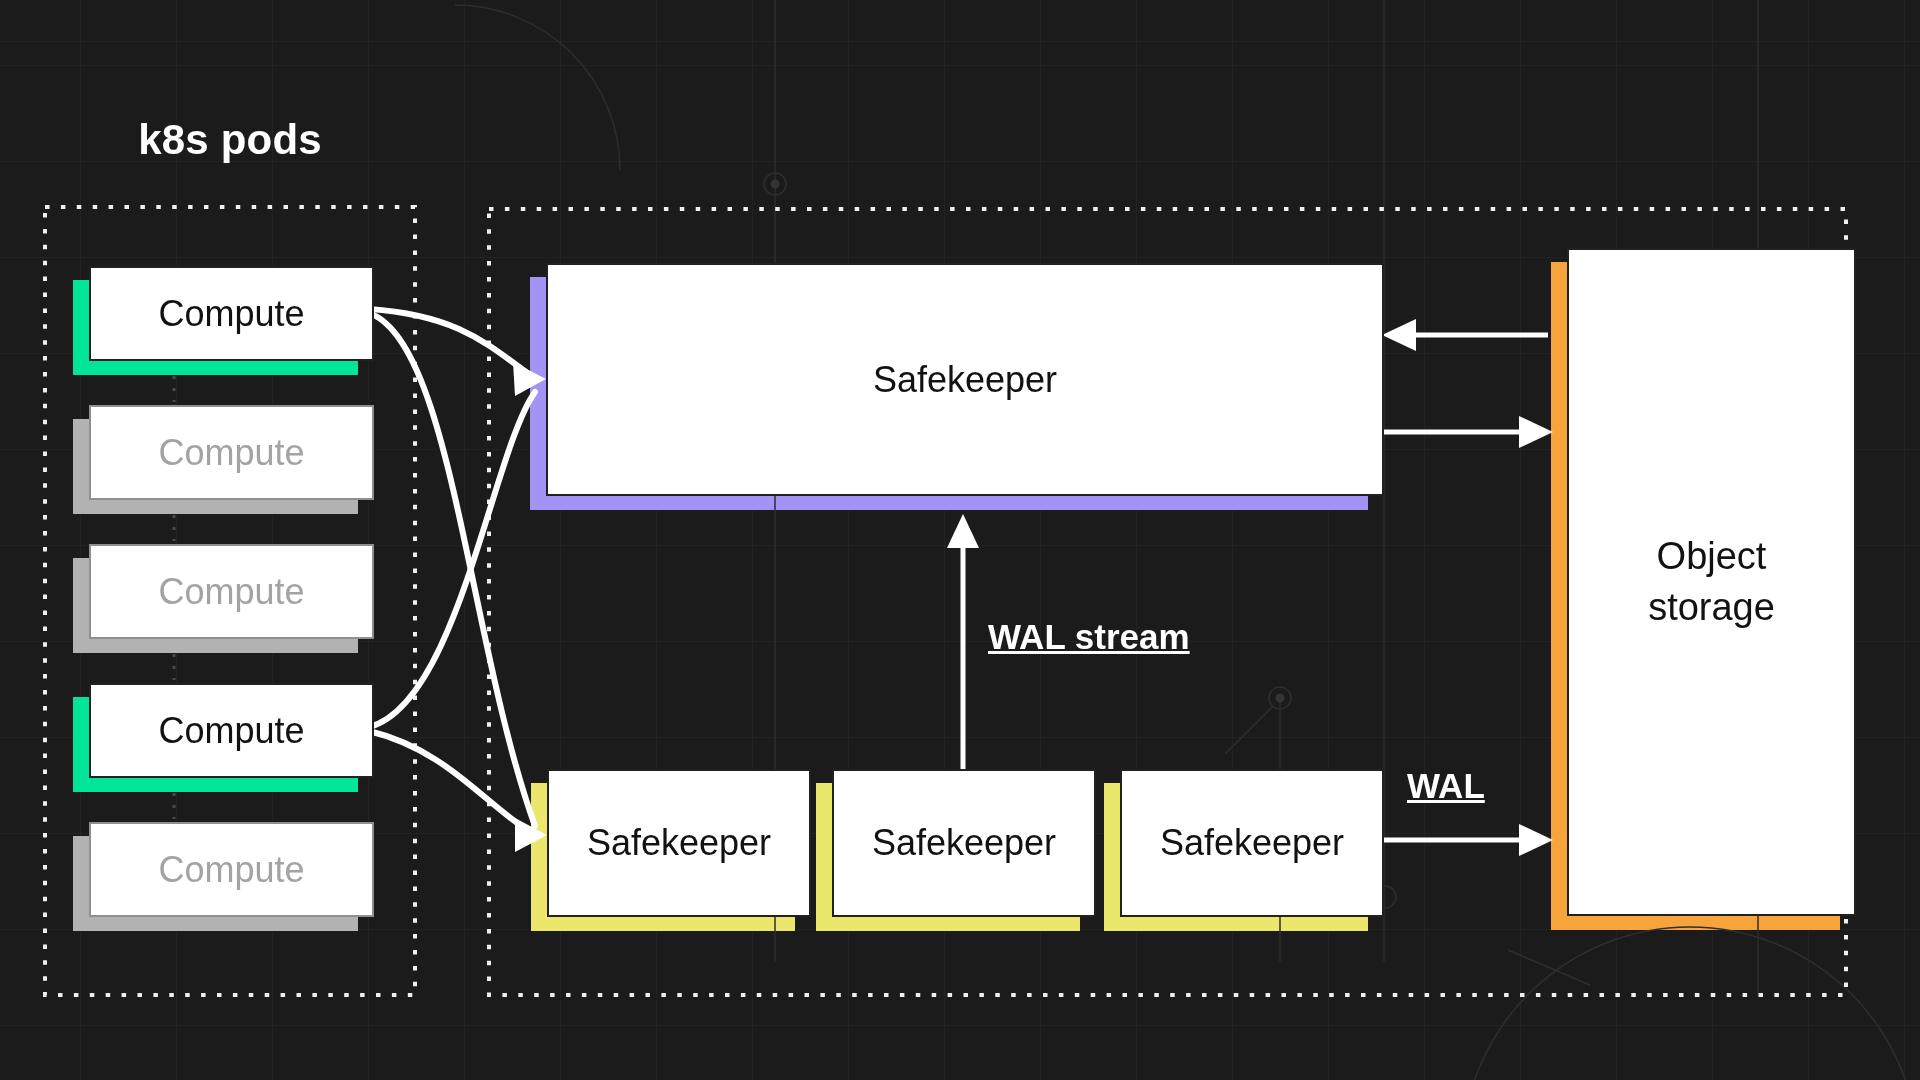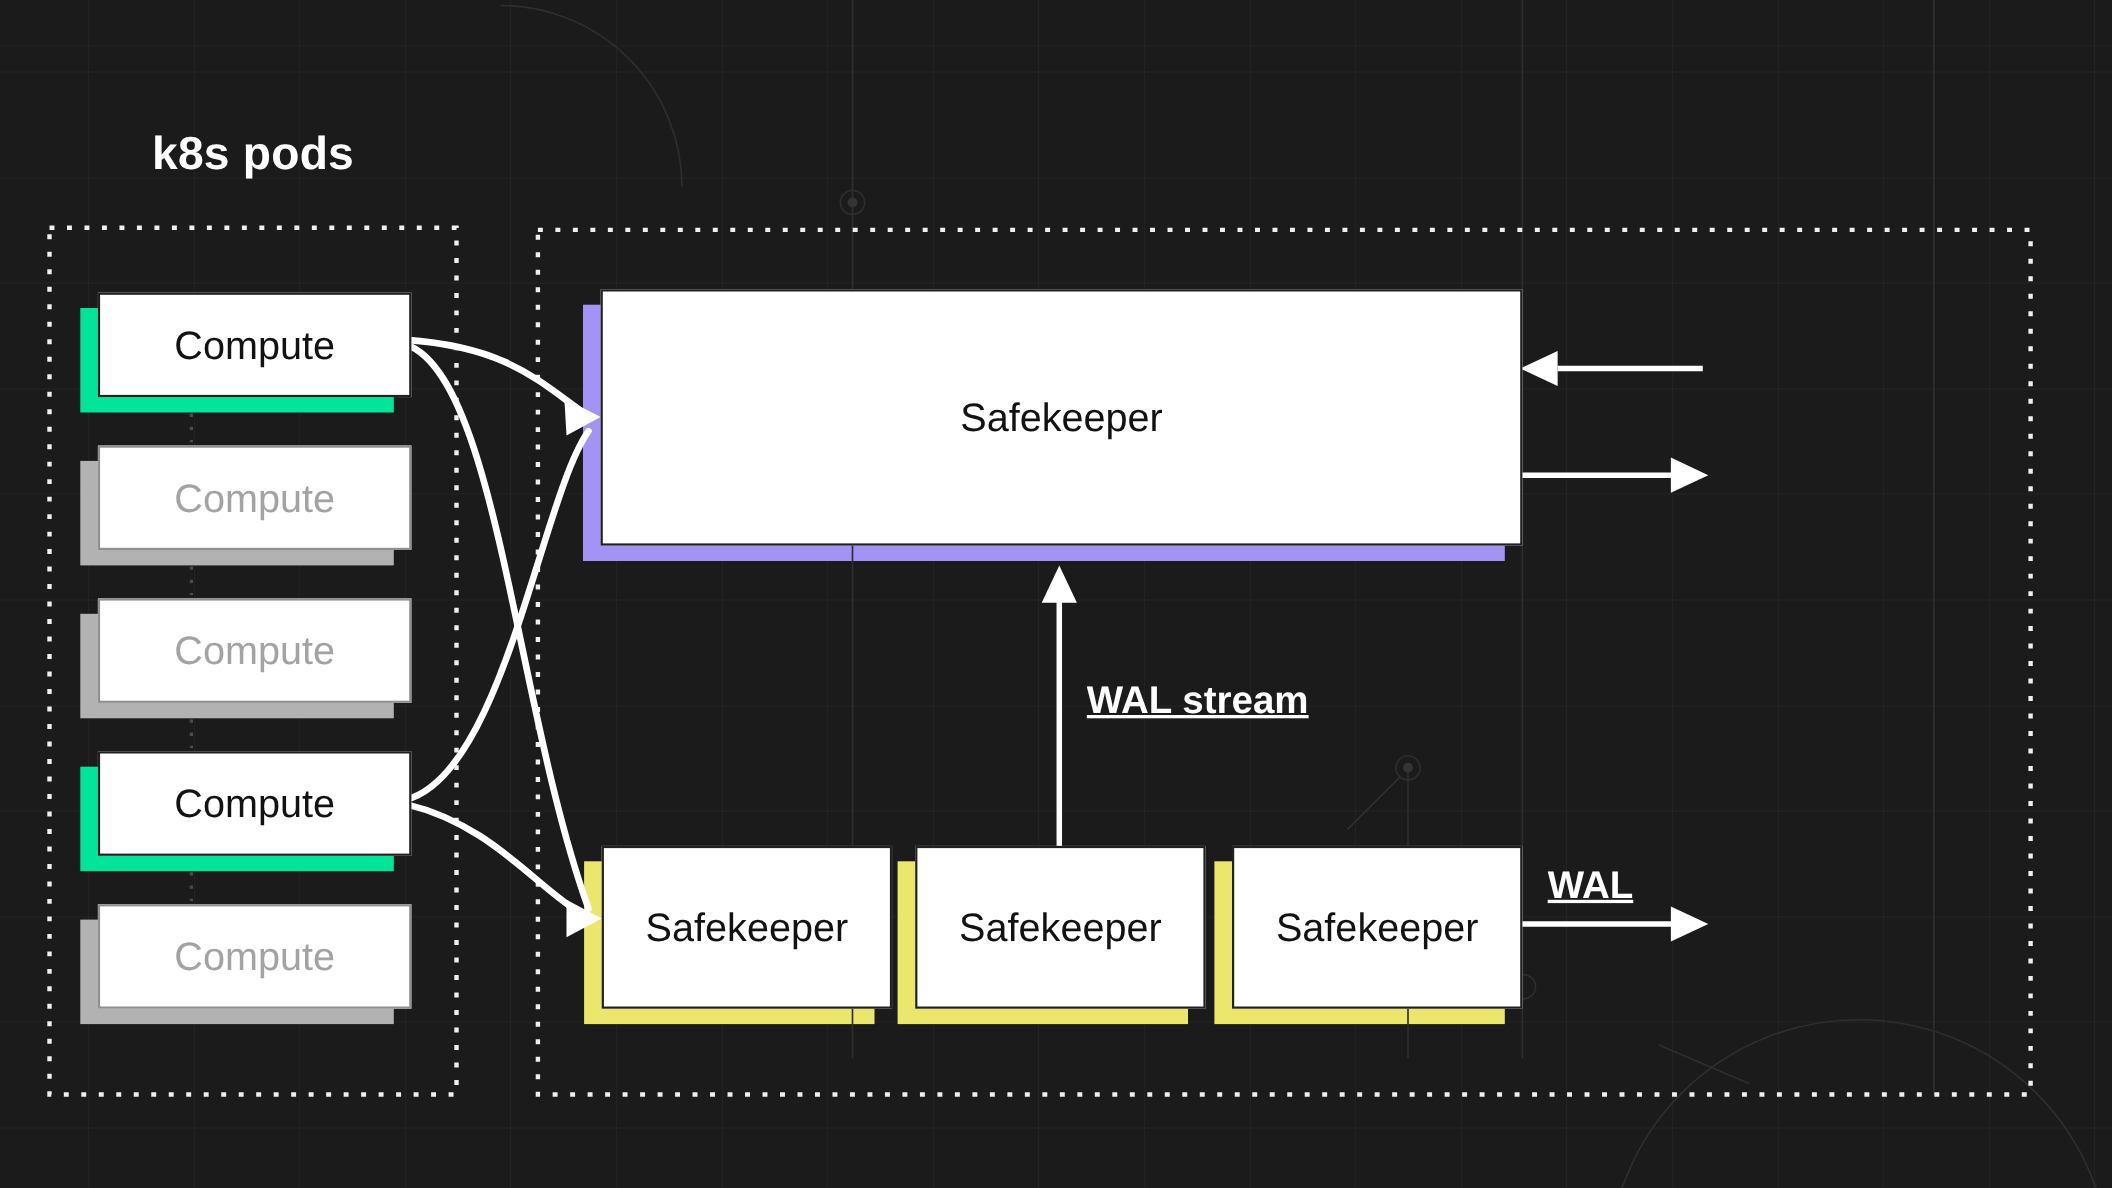--- a/index.html
+++ b/index.html
@@ -112,17 +112,20 @@
   <div class="card" style="left: 547px; top: 769px; width: 260px; height: 144px; --ac: #ebe76c;">
     <span>Safekeeper</span>
   </div>
   <div class="card" style="left: 832px; top: 769px; width: 260px; height: 144px; --ac: #ebe76c;">
     <span>Safekeeper</span>
   </div>
   <div class="card" style="left: 1120px; top: 769px; width: 260px; height: 144px; --ac: #ebe76c;">
     <span>Safekeeper</span>
   </div>
 
+  <div class="card objstore" style="left: 1567px; top: 248px; width: 245px; height: 664px; --ac: #f7a43c;">
+    <span>Object storage</span>
+  </div>
 
   <div class="flow-label" style="left:988px;top:617px;">WAL stream</div>
-  <div class="flow-label" style="left:1407px;top:766px;margin-top:19px;">WAL</div>
+  <div class="flow-label" style="left:1407px;top:766px;">WAL</div>
 
 </div>
 
 </body></html>

